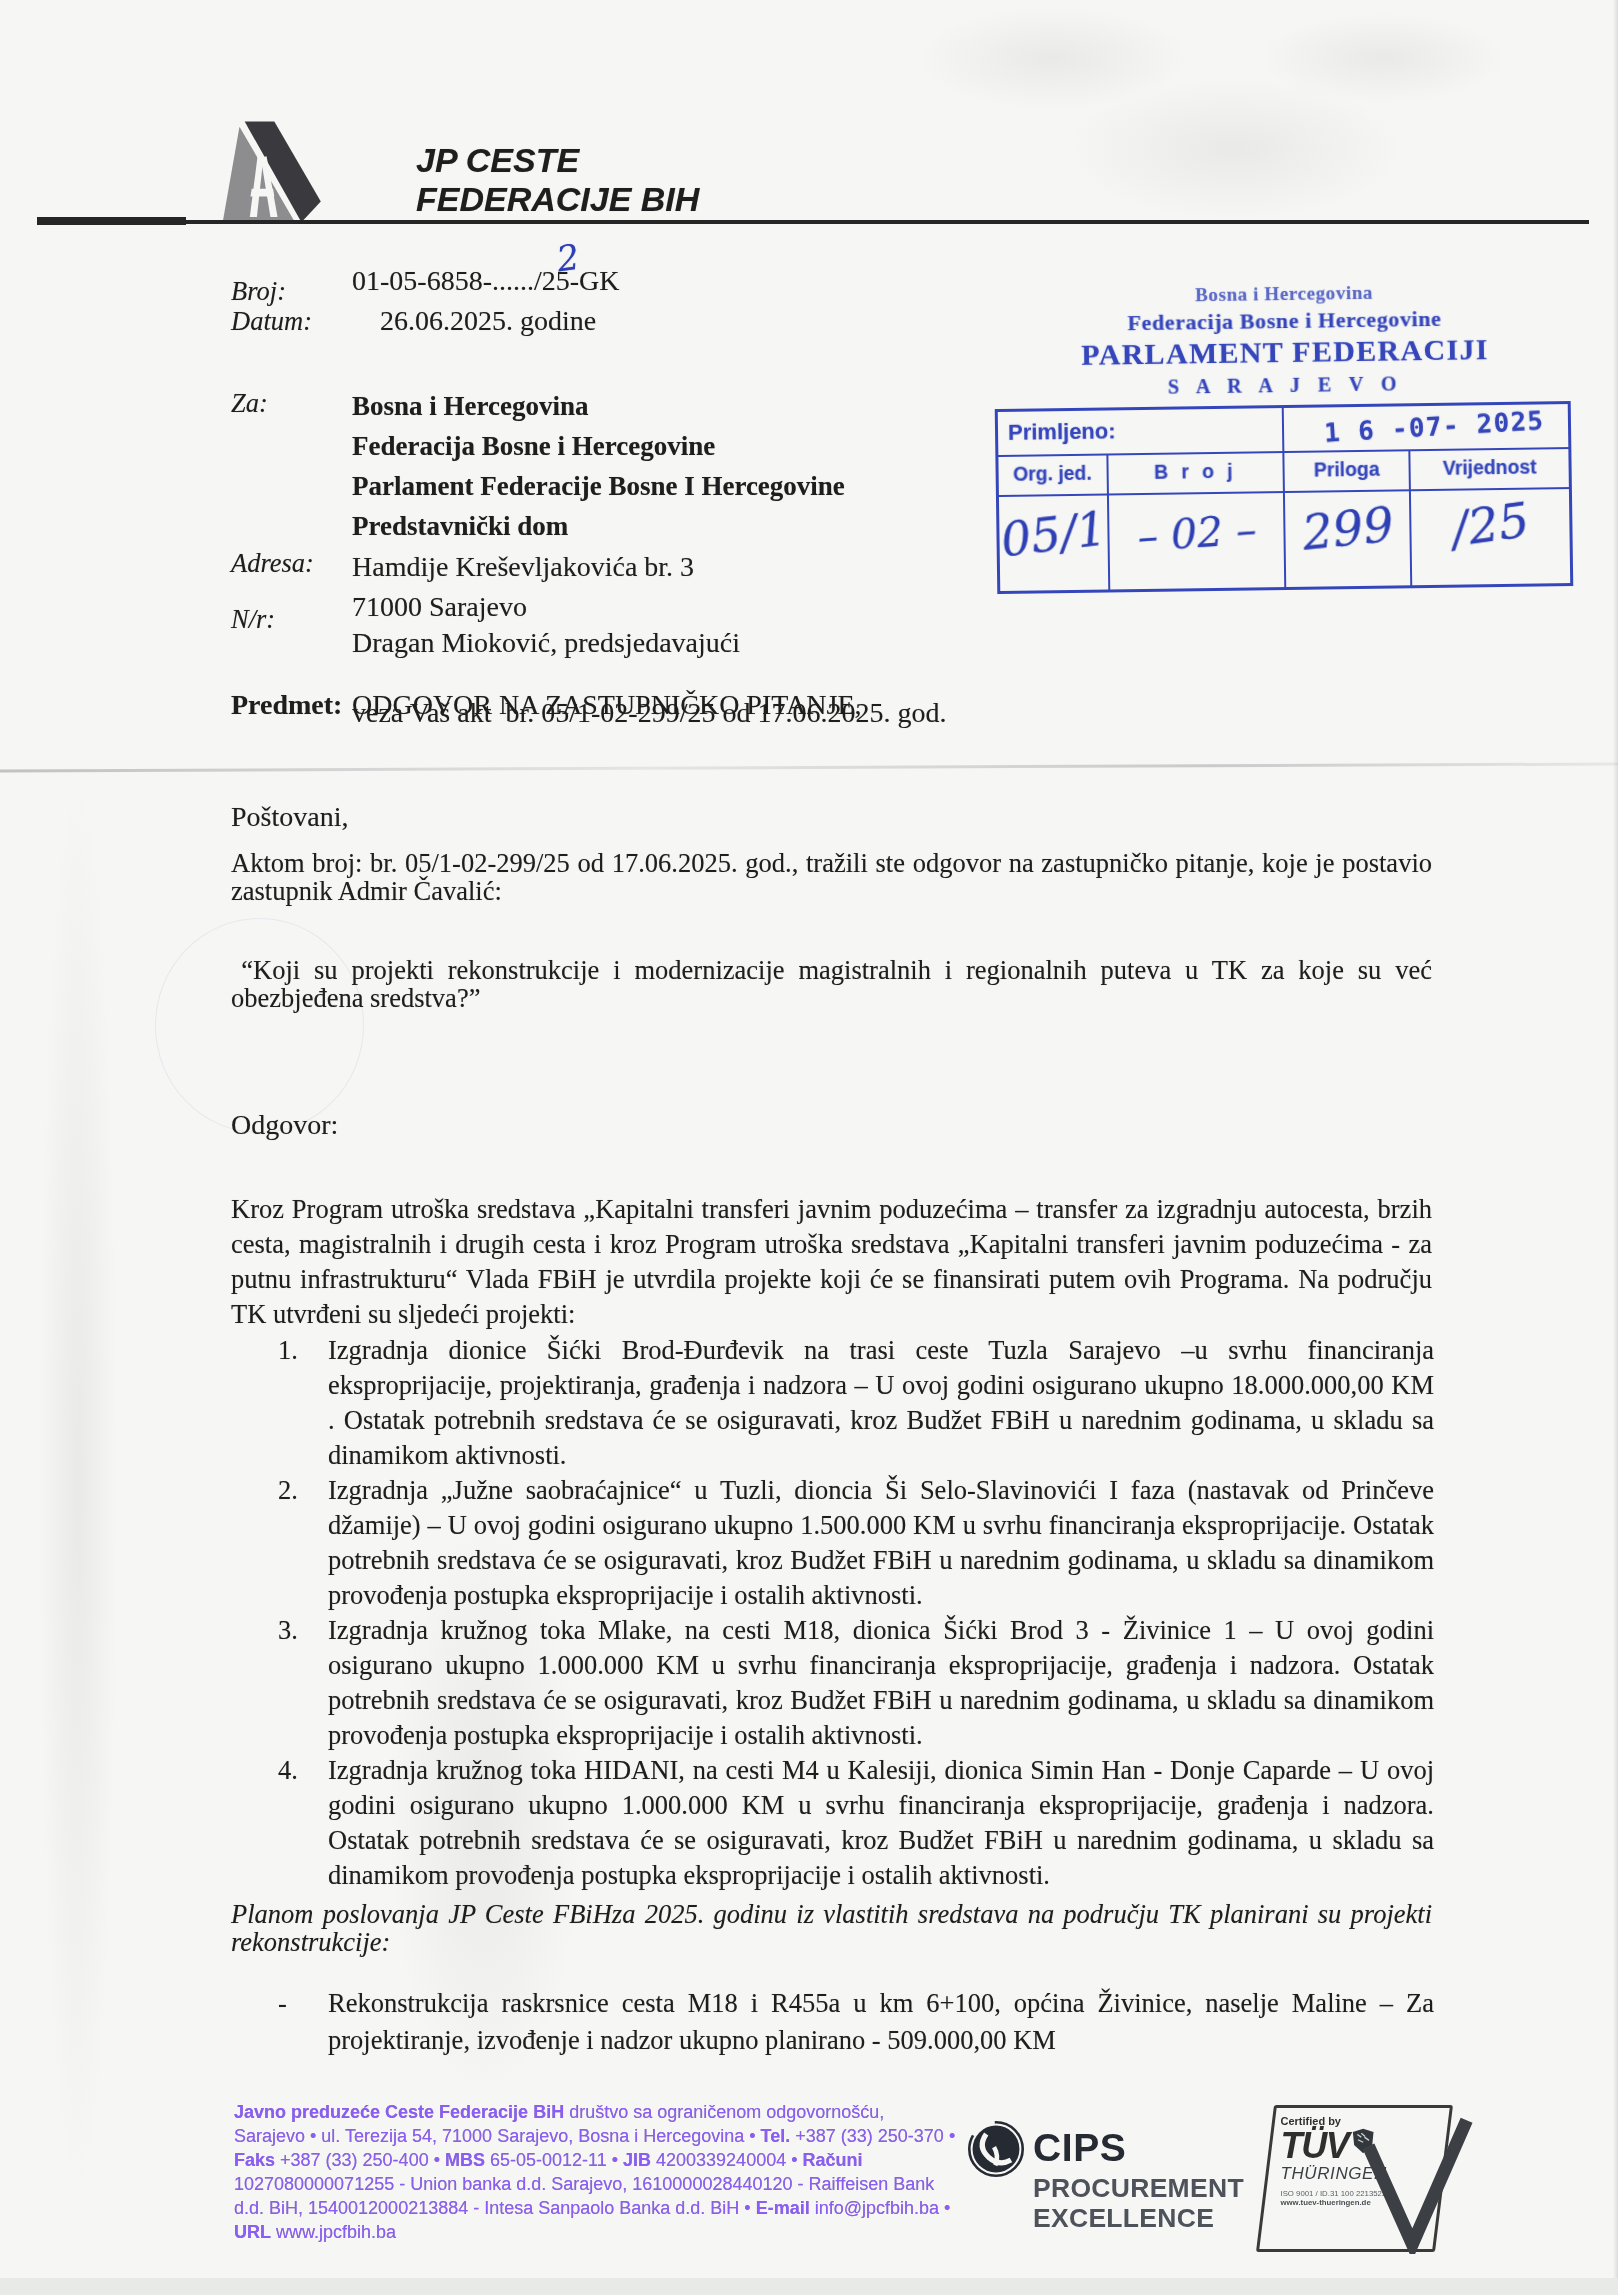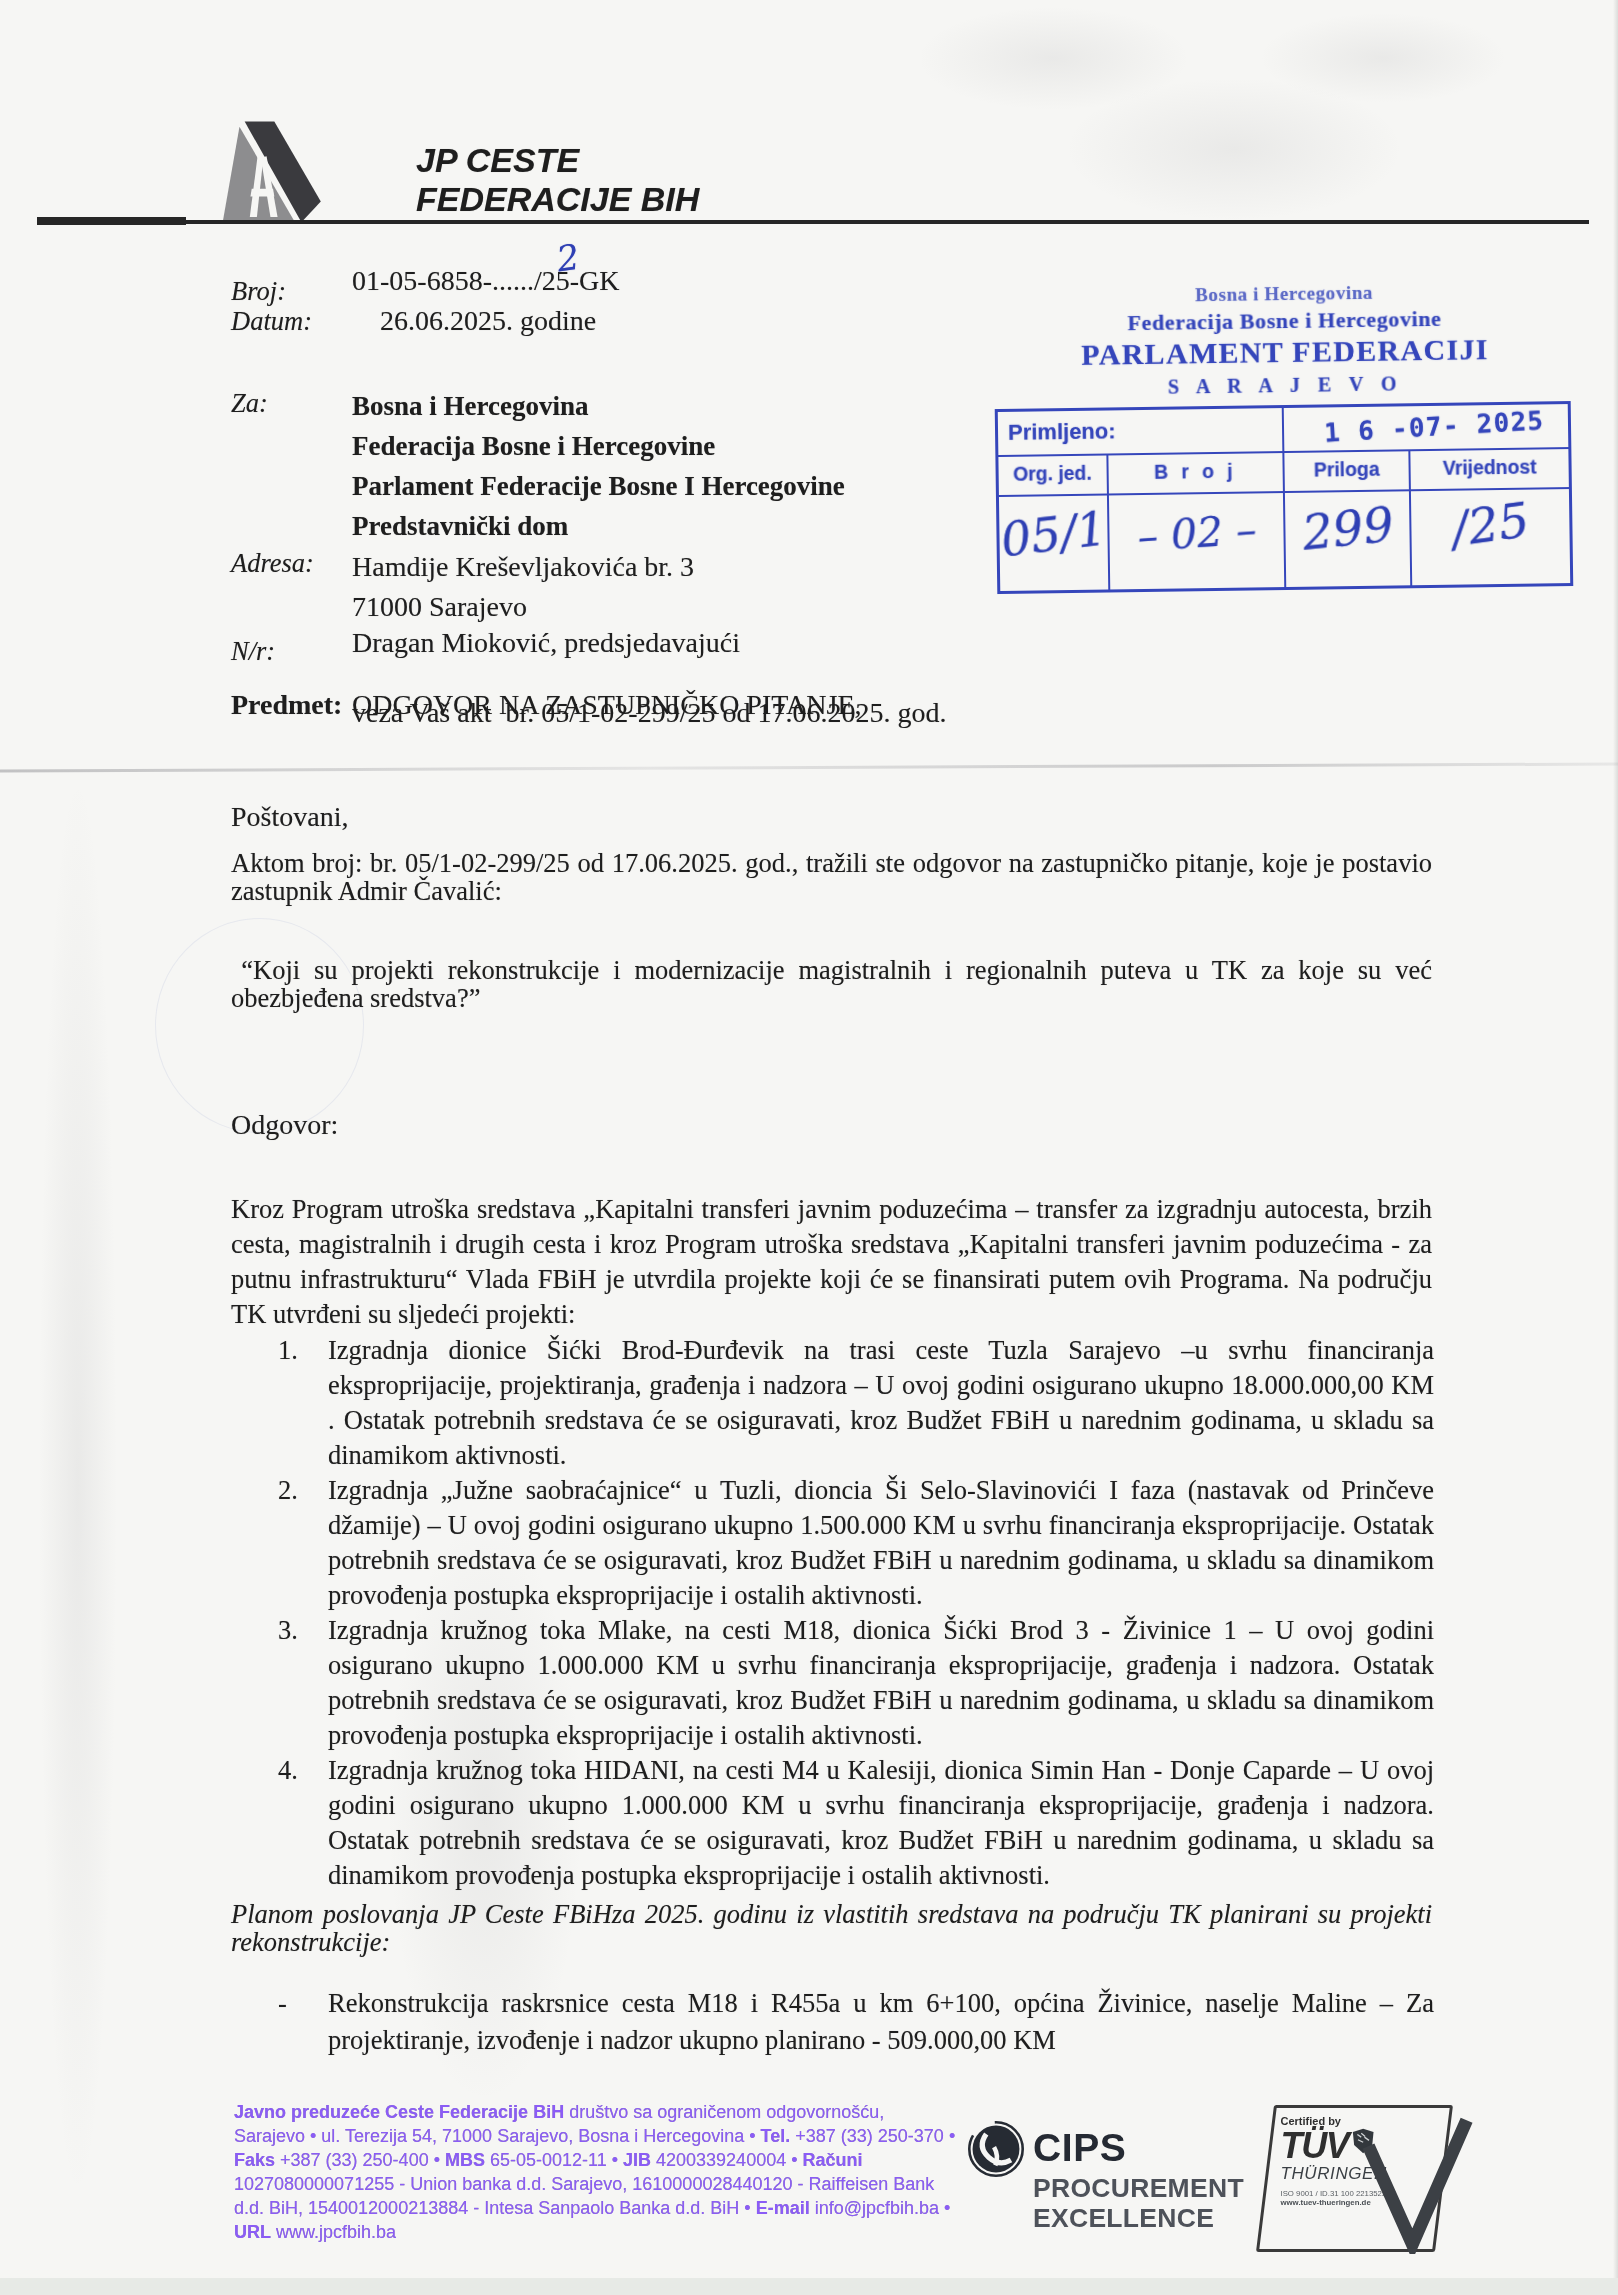--- a/index.html
+++ b/index.html
@@ -135,21 +135,21 @@
     <div>Bosna i Hercegovina</div>
     <div>Federacija Bosne i Hercegovine</div>
     <div>Parlament Federacije Bosne I Hercegovine</div>
     <div>Predstavnički dom</div>
   </div>
   <div class="abs lbl ink" style="left:231px;top:548px;">Adresa:</div>
   <div class="abs val ink" style="left:352px;top:547px;line-height:40px;">
     <div>Hamdije Kreševljakovića br. 3</div>
     <div>71000 Sarajevo</div>
   </div>
-  <div class="abs lbl ink" style="left:231px;top:636px;">N/r:</div>
+  <div class="abs lbl ink" style="left:231px;top:604px;">N/r:</div>
   <div class="abs val ink" style="left:352px;top:627px;">Dragan Mioković, predsjedavajući</div>
 
   <div class="abs val ink bold" style="left:231px;top:689px;">Predmet:</div>
   <div class="abs val ink" style="left:352px;top:689px;">ODGOVOR NA ZASTUPNIČKO PITANJE,</div>
   <div class="abs val ink" style="left:352px;top:697px;white-space:pre-wrap;text-align:right;">veza Vaš akt  br. 05/1-02-299/25 od 17.06.2025. god.</div>
 
   <div class="abs val ink" style="left:231px;top:801px;">Poštovani,</div>
 
   <div class="abs ink body-p just" style="left:231px;top:849px;width:1201px;">Aktom  broj: br. 05/1-02-299/25 od 17.06.2025. god., tražili ste odgovor na zastupničko pitanje, koje je postavio zastupnik Admir Čavalić:</div>
 

